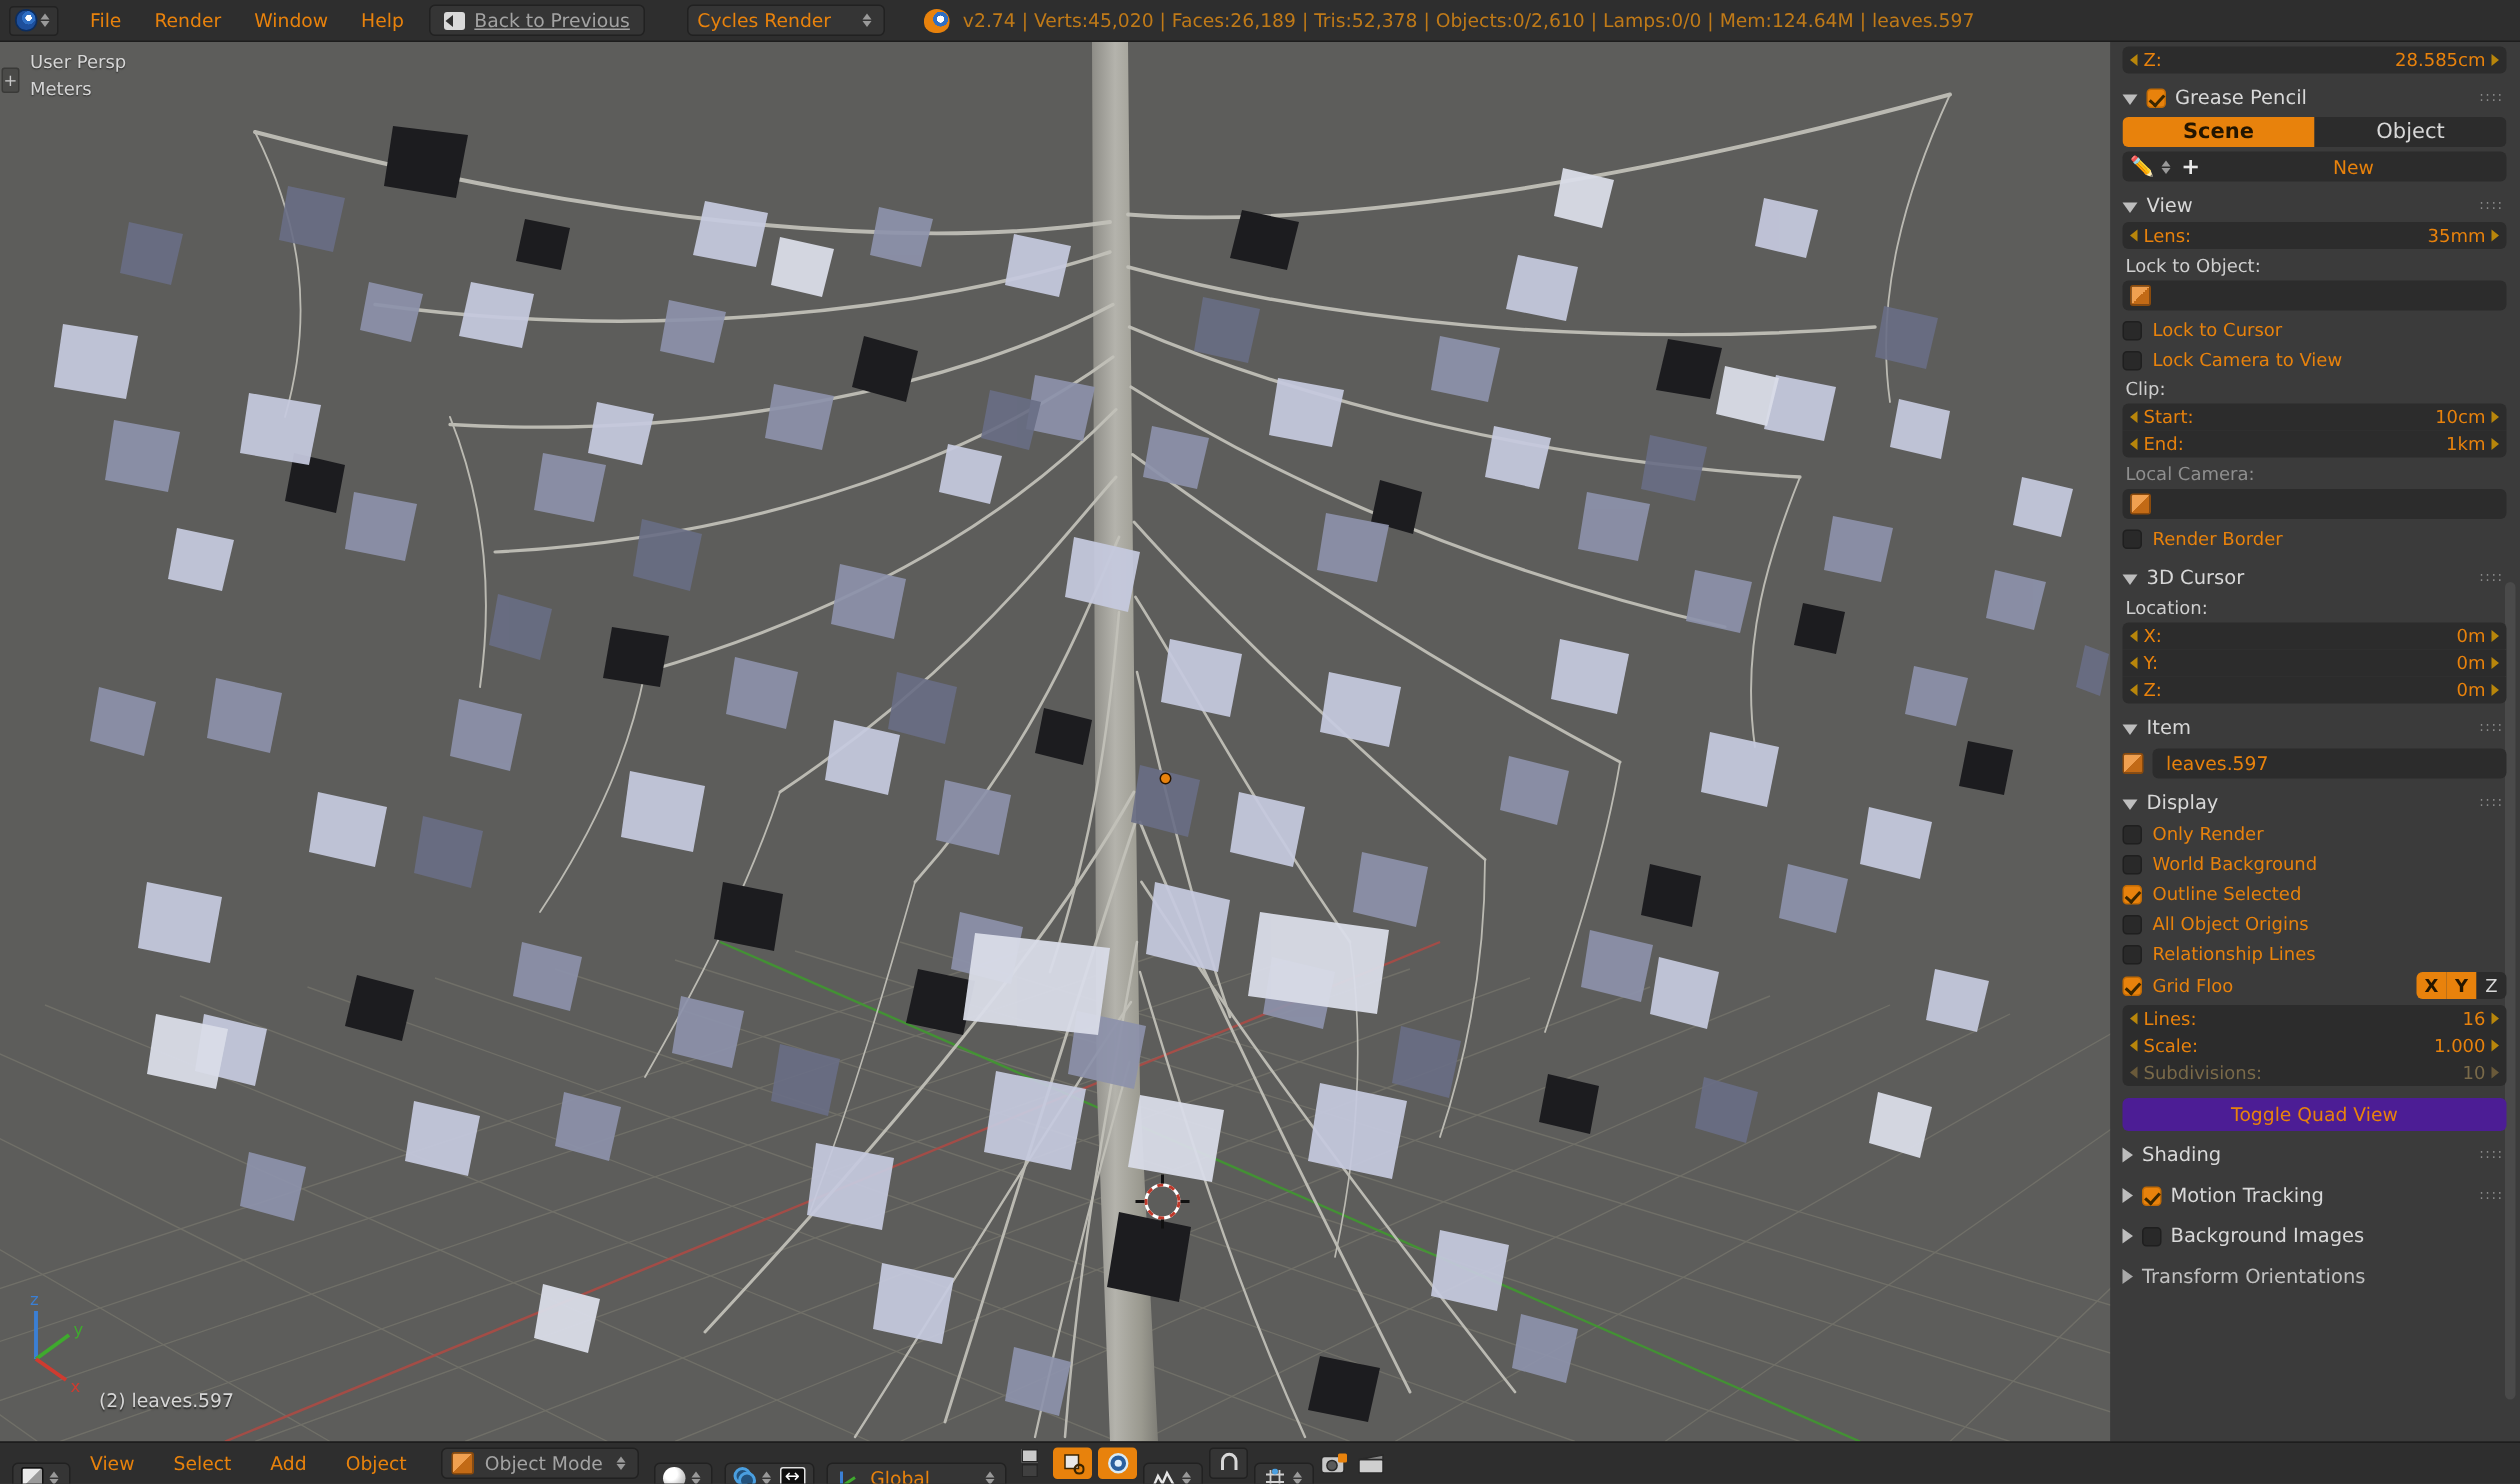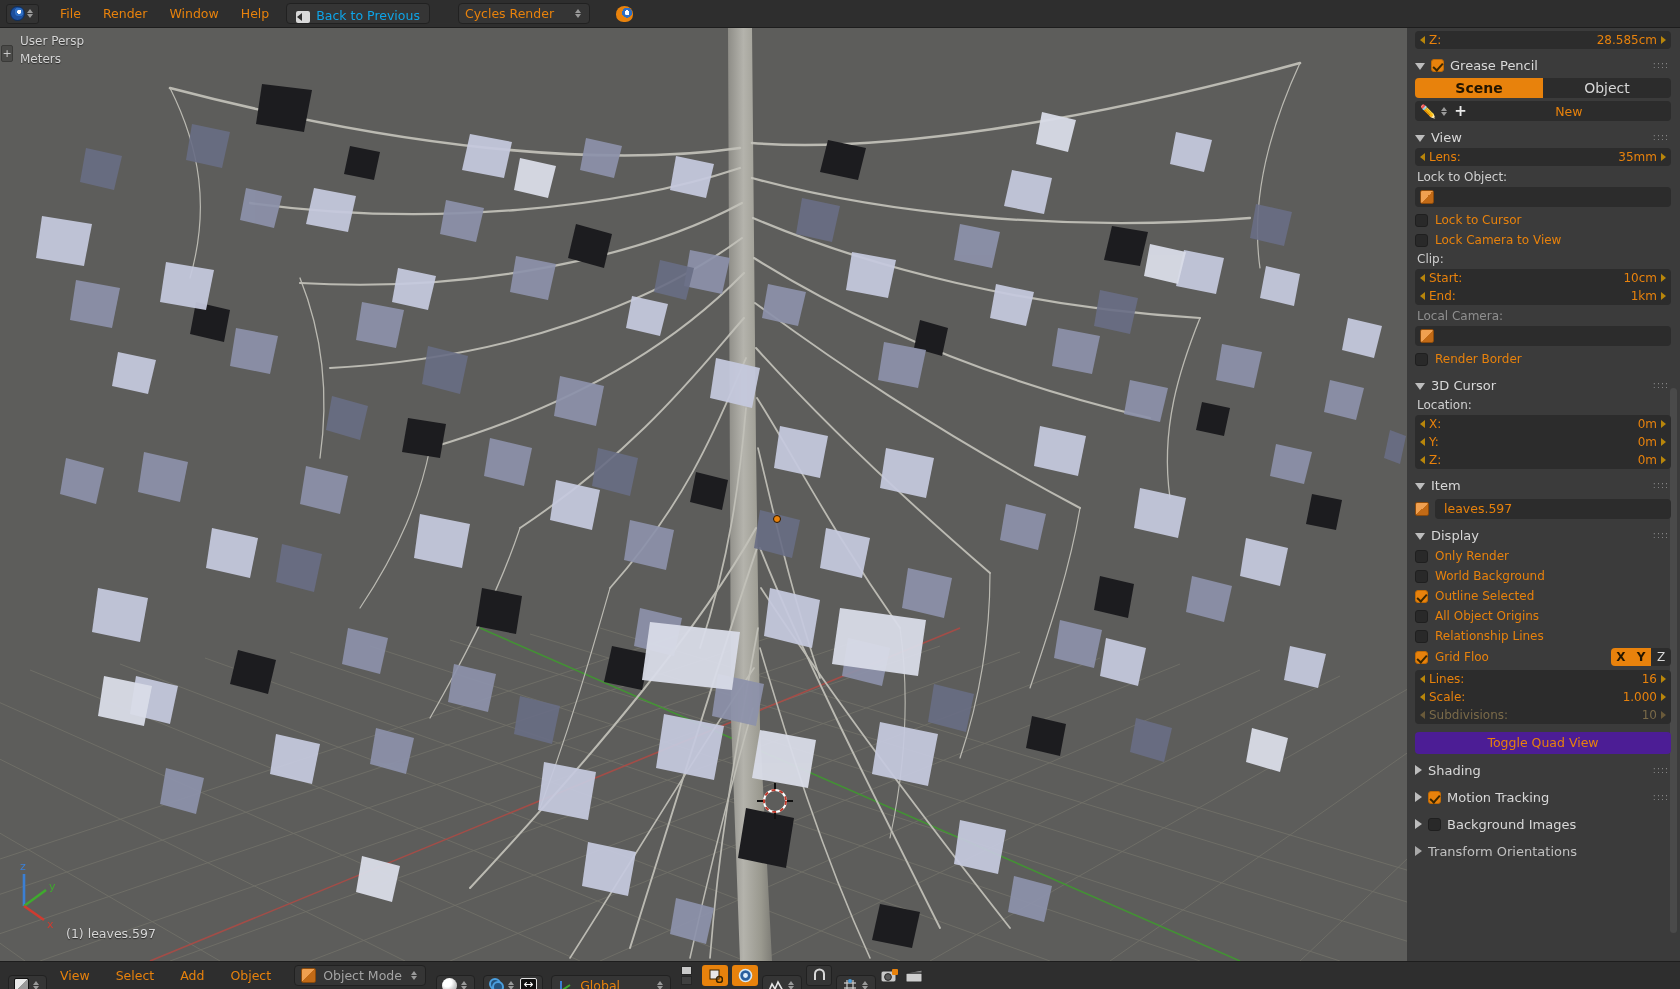--- a/index.html
+++ b/index.html
@@ -35,23 +35,23 @@
     gap:1px; width:8px;
   }
   .spin i{ display:block; width:0;height:0;border-left:3.5px solid transparent;border-right:3.5px solid transparent;}
   .spin i.up{ border-bottom:4px solid #9a9a9a;}
   .spin i.dn{ border-top:4px solid #9a9a9a;}
   .menu-item{
     color:#e8820c; padding:0 11px; height:28px; line-height:28px;
     font-size:12.5px; cursor:default;
   }
   .btn-dark{
-    display:flex;align-items:flex-end;gap:6px;
+    display:flex;align-items:center;gap:6px;
     background:#353535;border:1px solid #212121;border-radius:4px;
-    height:21px;padding:0 9px;margin:0 6px; color:#0ea5e9;
+    height:21px;padding:0 9px;margin:0 6px; color:#a3a3a3;text-decoration:underline;
   }
   .back-icon{
     width:14px;height:12px;background:#d9d9d9;border-radius:2px;position:relative;flex:none;
   }
   .back-icon:after{
     content:""; position:absolute; left:1px; top:2px;
     width:0;height:0;border-top:4px solid transparent;border-bottom:4px solid transparent;border-right:5px solid #2e2e2e;
   }
   .engine-select{
     display:flex;align-items:center;justify-content:space-between;
@@ -255,20 +255,21 @@
       <span>Back to Previous</span>
     </div>
     <div class="engine-select">
       <span>Cycles Render</span>
       <span class="spin">
           <i class="up"></i>
           <i class="dn"></i>
         </span>
     </div>
     <div class="blender-mini"></div>
+    <div class="statinfo">v2.74 | Verts:45,020 | Faces:26,189 | Tris:52,378 | Objects:0/2,610 | Lamps:0/0 | Mem:124.64M | leaves.597</div>
   </div>
 
   <div class="viewport">
     <svg class="vp-svg" viewBox="0 0 1407 933" preserveAspectRatio="none">
       <defs>
         <linearGradient id="trunkg" x1="0" y1="0" x2="1" y2="0">
           <stop offset="0" stop-color="#8e8d87"></stop>
           <stop offset="0.35" stop-color="#b4b3ac"></stop>
           <stop offset="0.75" stop-color="#9a998f"></stop>
           <stop offset="1" stop-color="#7e7d76"></stop>
@@ -507,21 +508,21 @@
           <text x="-4" y="-36" fill="#3b7fd4" font-size="11" font-family="DejaVu Sans, sans-serif">z</text>
           <text x="25" y="-16" fill="#3faa2e" font-size="11" font-family="DejaVu Sans, sans-serif">y</text>
           <text x="23" y="22" fill="#cf3b30" font-size="11" font-family="DejaVu Sans, sans-serif">x</text>
         </g>
       </g>
     </svg>
 
     <div class="vp-plus">+</div>
     <div class="vp-text vp-persp">User Persp</div>
     <div class="vp-text vp-units">Meters</div>
-    <div class="vp-text vp-objname">(1) leaves.597</div>
+    <div class="vp-text vp-objname">(2) leaves.597</div>
   </div>
 
   <div class="nsidebar">
     <div class="scroll-track"></div>
     <div class="npanel">
 
       <div class="num-field" style="margin-top:3px">
         <span class="arrL"></span>
         <span class="fieldbody">
           <span class="lbl">Z:</span>

